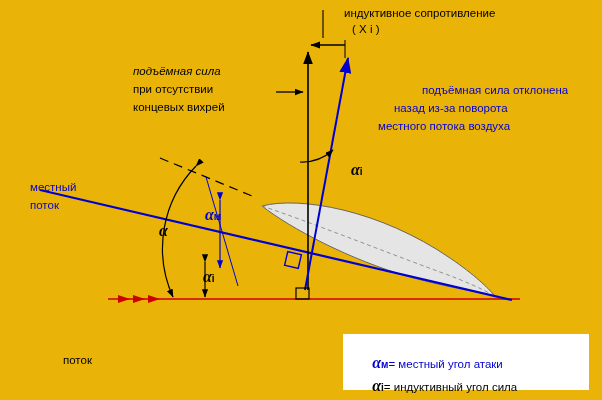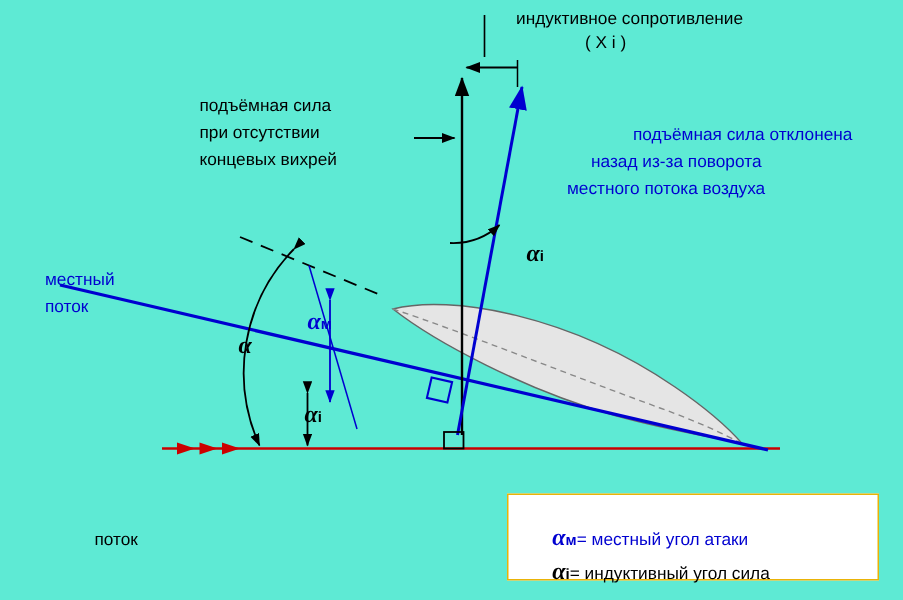--- a/index.html
+++ b/index.html
@@ -4,21 +4,21 @@
 <style>
   html, body {
     margin: 0;
     padding: 0;
     background: #ffffff;
   }
   #stage {
     position: relative;
     width: 602px;
     height: 400px;
-    background: #5eead4;
+    background: #eab308;
     overflow: hidden;
     font-family: "Liberation Sans", sans-serif;
   }
   #diagram-svg {
     position: absolute;
     left: 0;
     top: 0;
     width: 602px;
     height: 400px;
   }
@@ -44,21 +44,21 @@
     font-size: 10px;
     font-style: normal;
     font-weight: bold;
   }
   #legend-box {
     position: absolute;
     left: 338px;
     top: 329px;
     width: 246px;
     height: 56px;
-    border: 1px solid #eab308;
+    border: 5px solid #eab308;
     background: #ffffff;
   }
   .legend-row {
     position: absolute;
     left: 10px;
     font-size: 11.5px;
     white-space: pre;
   }
   .legend-row .eq { font-family: "Liberation Sans", sans-serif; font-size: 11.5px; }
 </style>
@@ -141,23 +141,23 @@
       <rect x="286" y="253" width="14" height="14" fill="none" stroke="#0000d0" stroke-width="1.4" transform="rotate(13 293 260)"></rect>
       <rect x="296" y="288" width="13" height="11" fill="none" stroke="#000000" stroke-width="1.2"></rect>
     </g>
 
     <g>
       <line x1="276" y1="92" x2="303" y2="92" stroke="#000000" stroke-width="1.3" marker-end="url(#arrowBlackSm)"></line>
     </g>
   </svg>
 
   <div class="lbl black" style="left:344px; top:6px;">индуктивное сопротивление</div>
-  <div class="lbl black" style="left:352px; top:22px;margin-left:38px;">( X i )</div>
+  <div class="lbl black" style="left:352px; top:22px;">( X i )</div>
 
-  <div class="lbl black" style="left:133px; top:64px;">подъёмная сила</div>
+  <div class="lbl black" style="left:133px; top:64px;font-style:italic;">подъёмная сила</div>
   <div class="lbl black" style="left:133px; top:82px;">при отсутствии</div>
   <div class="lbl black" style="left:133px; top:100px;">концевых вихрей</div>
 
   <div class="lbl blue" style="left:378px; top:83px;margin-left:44px;">подъёмная сила отклонена</div>
   <div class="lbl blue" style="left:378px; top:101px;margin-left:16px;">назад из-за поворота</div>
   <div class="lbl blue" style="left:378px; top:119px;">местного потока воздуха</div>
 
   <div class="lbl blue" style="left:30px; top:180px;">местный</div>
   <div class="lbl blue" style="left:30px; top:198px;">поток</div>
 

